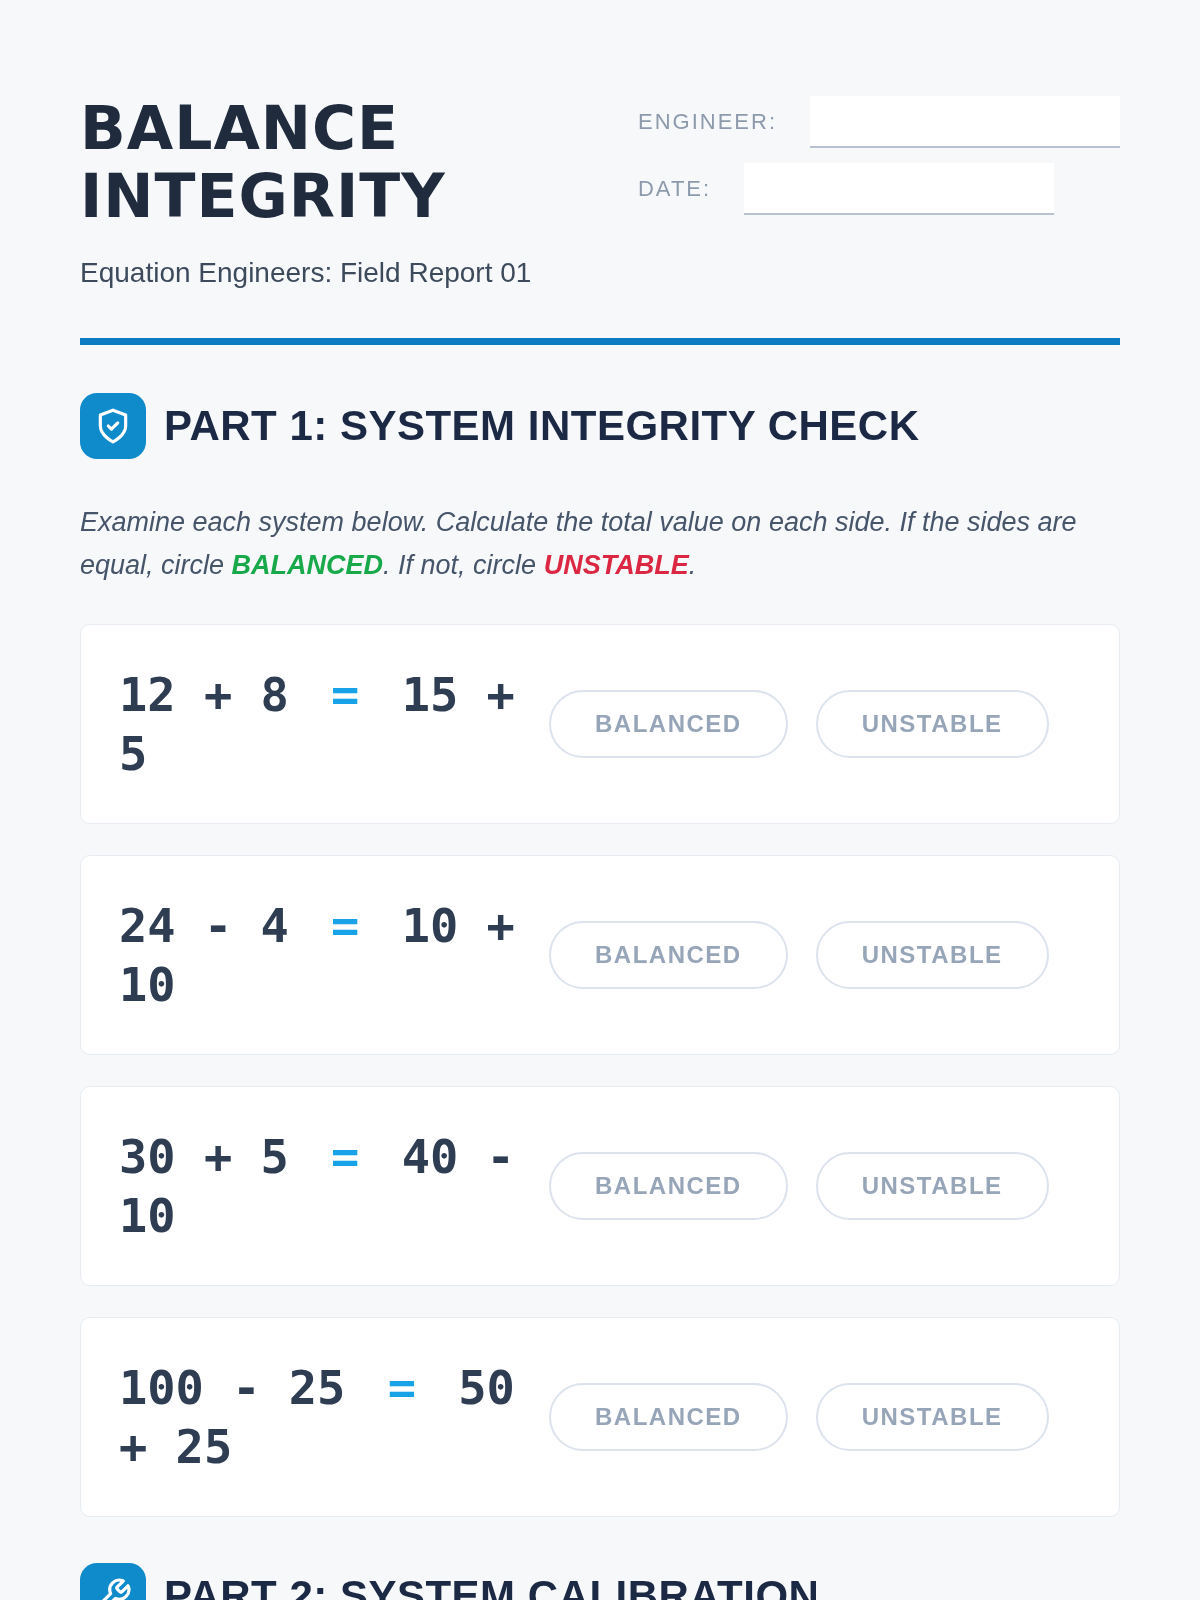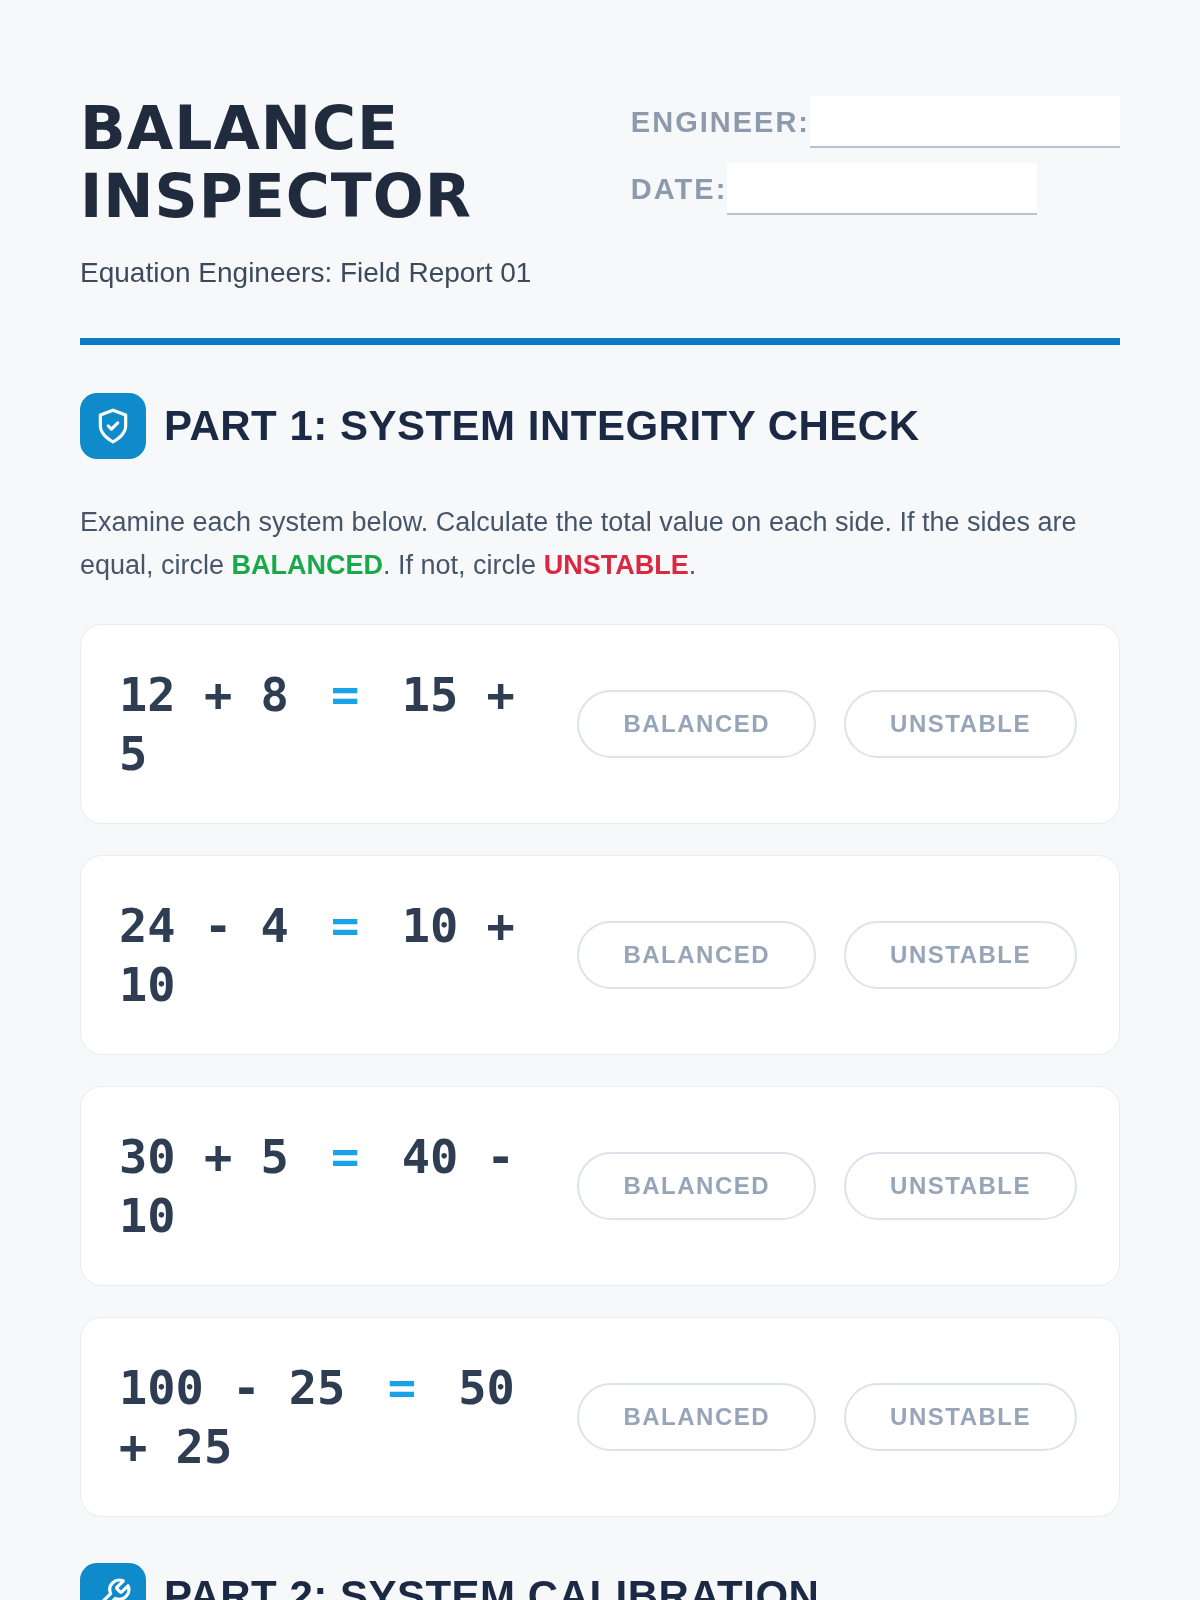--- a/index.html
+++ b/index.html
@@ -24,25 +24,25 @@
   }
   .subtitle {
     margin-top:26px;
     font-size:28px;
     line-height:34px;
     color:#3d4a5c;
   }
   .fields { margin-top:2px; }
   .field-row { display:flex; align-items:center; margin-bottom:15px; }
   .field-label {
-    font-size:29px;
-    font-weight:bold;
+    font-size:22px;
+    font-weight:normal;
     letter-spacing:2px;
     color:#8d9aac;
-    margin-right:0;
+    margin-right:33px;
     white-space:nowrap;
   }
   .field-input {
     width:310px;
     height:52px;
     background:#ffffff;
     border:none;
     border-bottom:2px solid #b8c2d0;
     outline:none;
     font-size:24px;
@@ -73,37 +73,38 @@
     font-weight:800;
     letter-spacing:0.5px;
     color:#1b2944;
   }
 
   
   .instructions {
     margin-top:42px;
     font-size:27px;
     line-height:43px;
+    font-style:italic;
     color:#47556a;
     max-width:1010px;
   }
   .word-balanced { color:#17a94a; font-weight:bold; }
   .word-unstable { color:#dc2743; font-weight:bold; }
 
   
   .cards { margin-top:37px; }
   .card {
     height:200px;
     background:#ffffff;
     border:1px solid #e7ecf2;
-    border-radius:22px;
+    border-radius:10px;
     margin-bottom:31px;
     display:flex;
     align-items:center;
-    justify-content:space-between;
+    justify-content:flex-start;
     padding:0 42px 0 38px;
   }
   .equation {
     width:430px;
     font-family:"DejaVu Sans Mono", monospace;
     font-weight:bold;
     font-size:47px;
     line-height:59px;
     color:#2e3d52;
   }
@@ -125,21 +126,21 @@
 
   .part2 .part-header { margin-top:46px; }
 </style>
 </head>
 <body>
 
 <div class="page">
 
   <div class="header">
     <div class="header-left">
-      <h1 class="title"><span>BALANCE</span><br><span>INSPECTOR</span></h1>
+      <h1 class="title"><span>BALANCE</span><br><span>INTEGRITY</span></h1>
       <p class="subtitle">Equation Engineers: Field Report 01</p>
     </div>
     <div class="fields">
       <div class="field-row">
         <span class="field-label">ENGINEER:</span>
         <input type="text" class="field-input" value="" style="">
       </div>
       <div class="field-row">
         <span class="field-label">DATE:</span>
         <input type="text" class="field-input" value="" style="">

